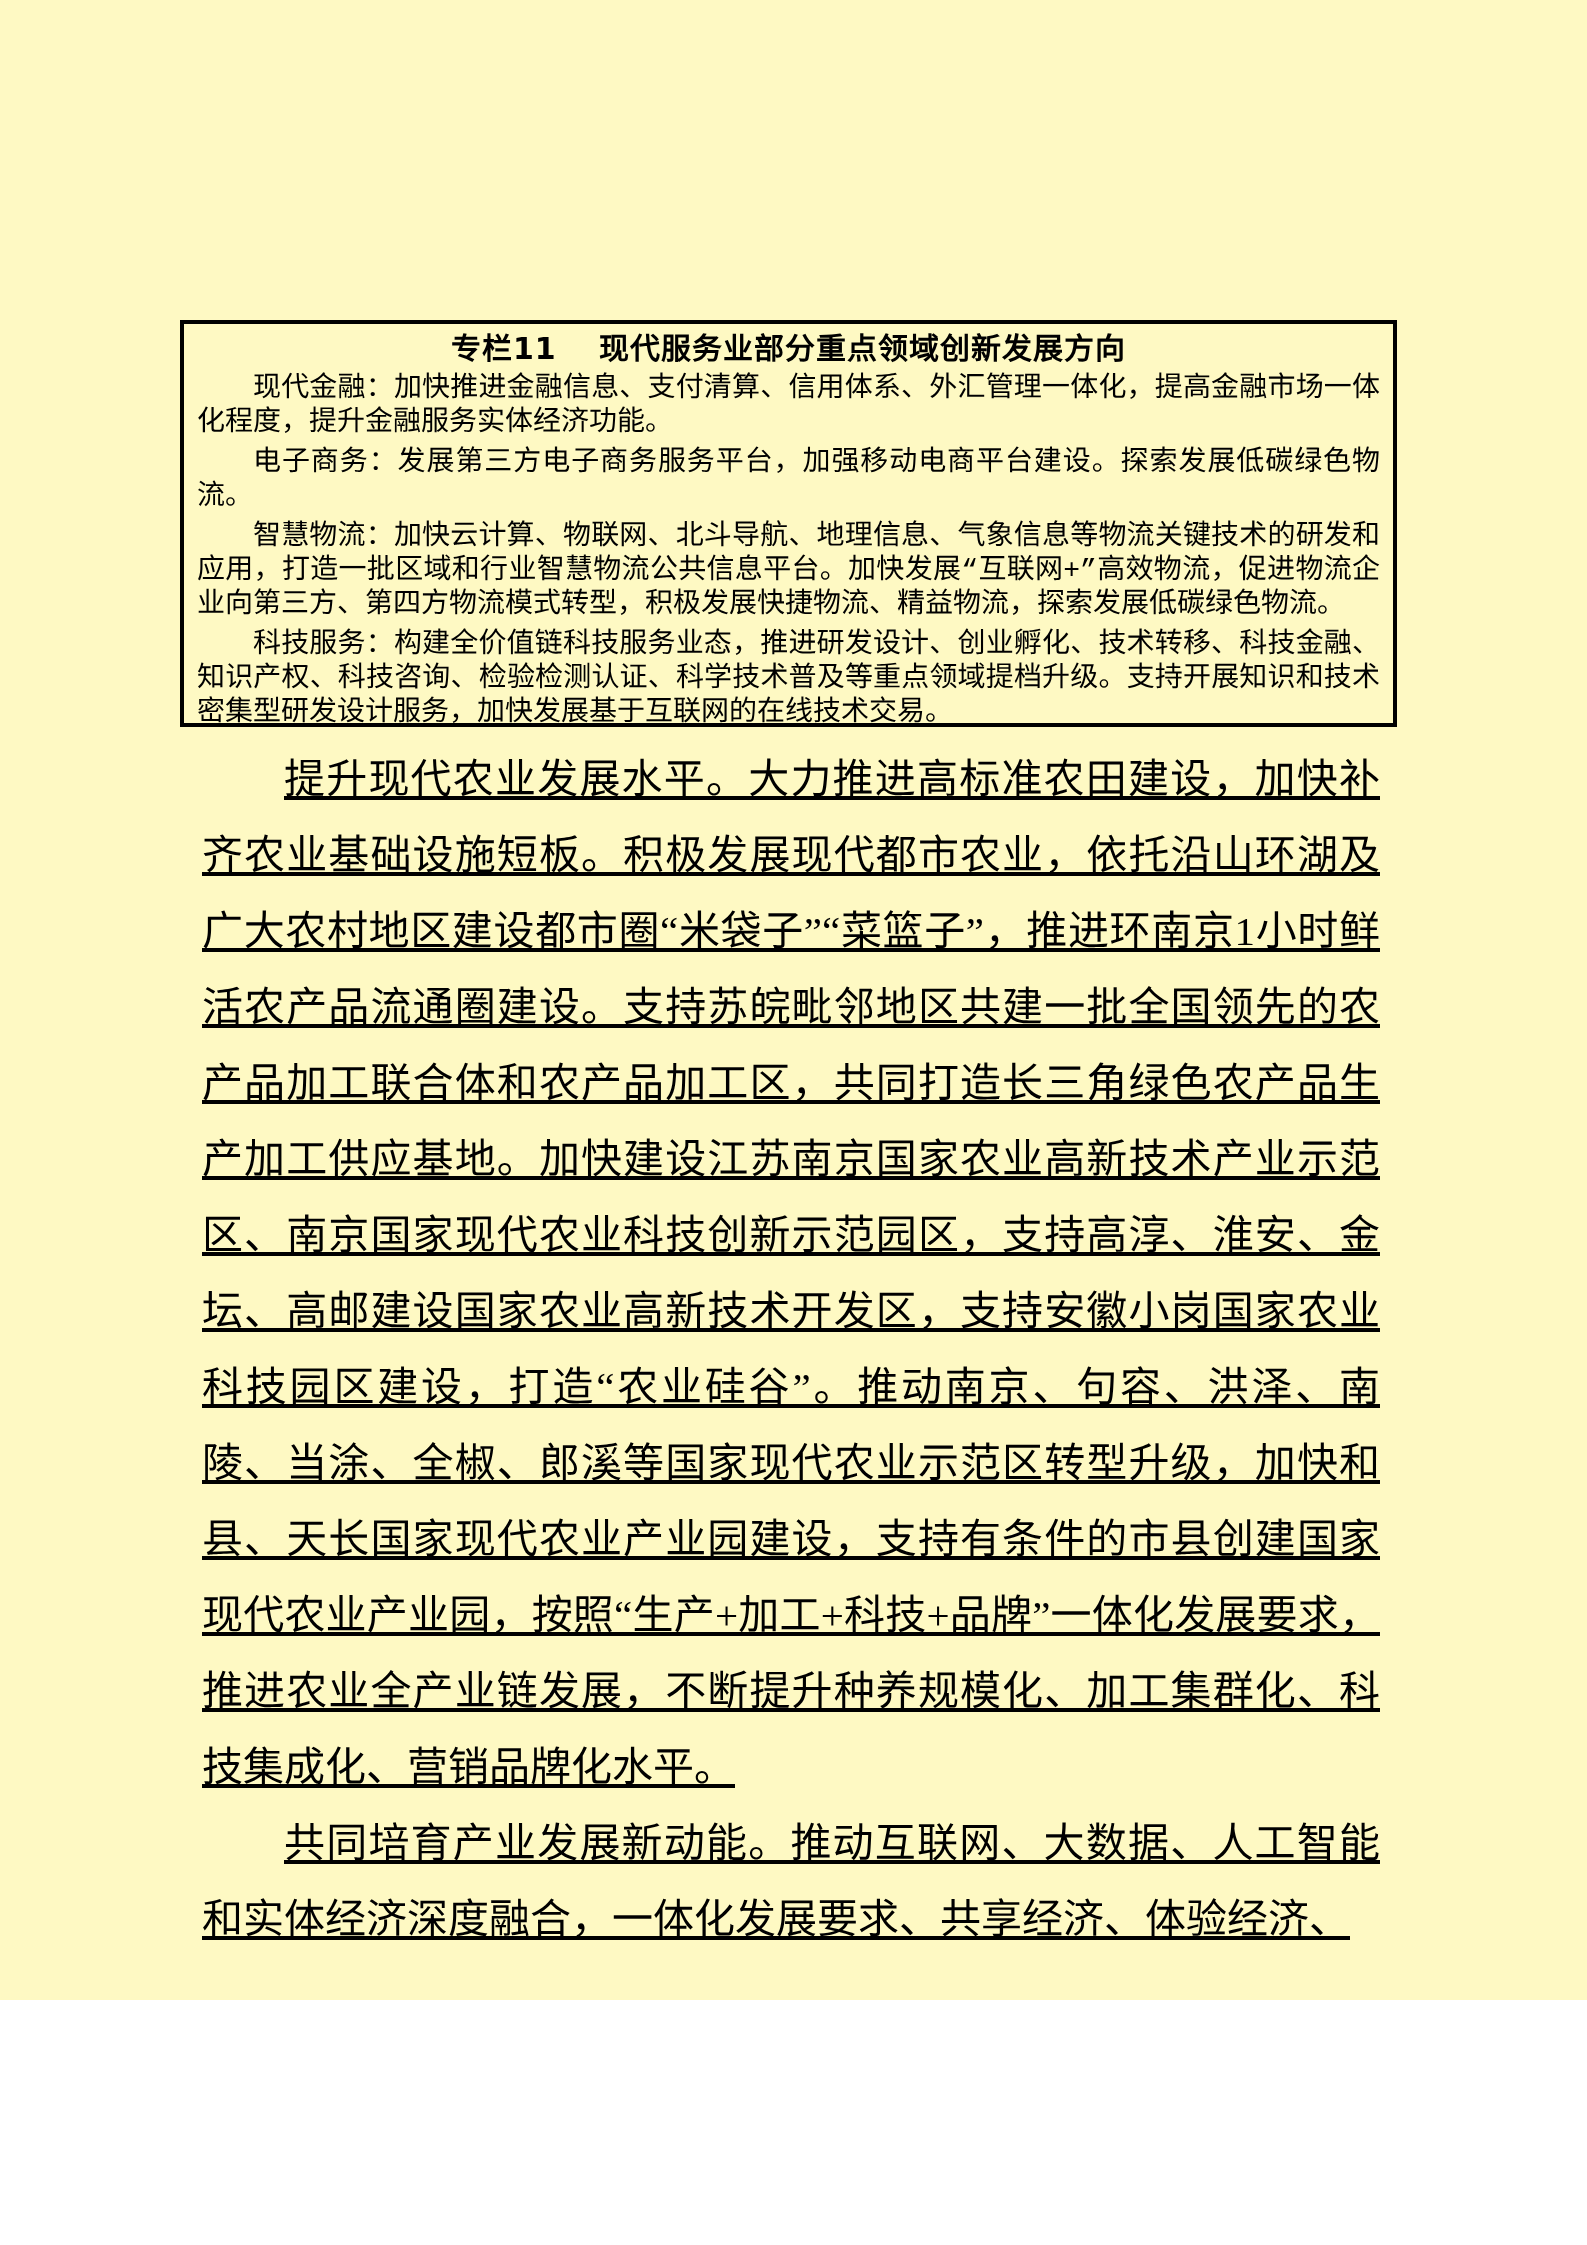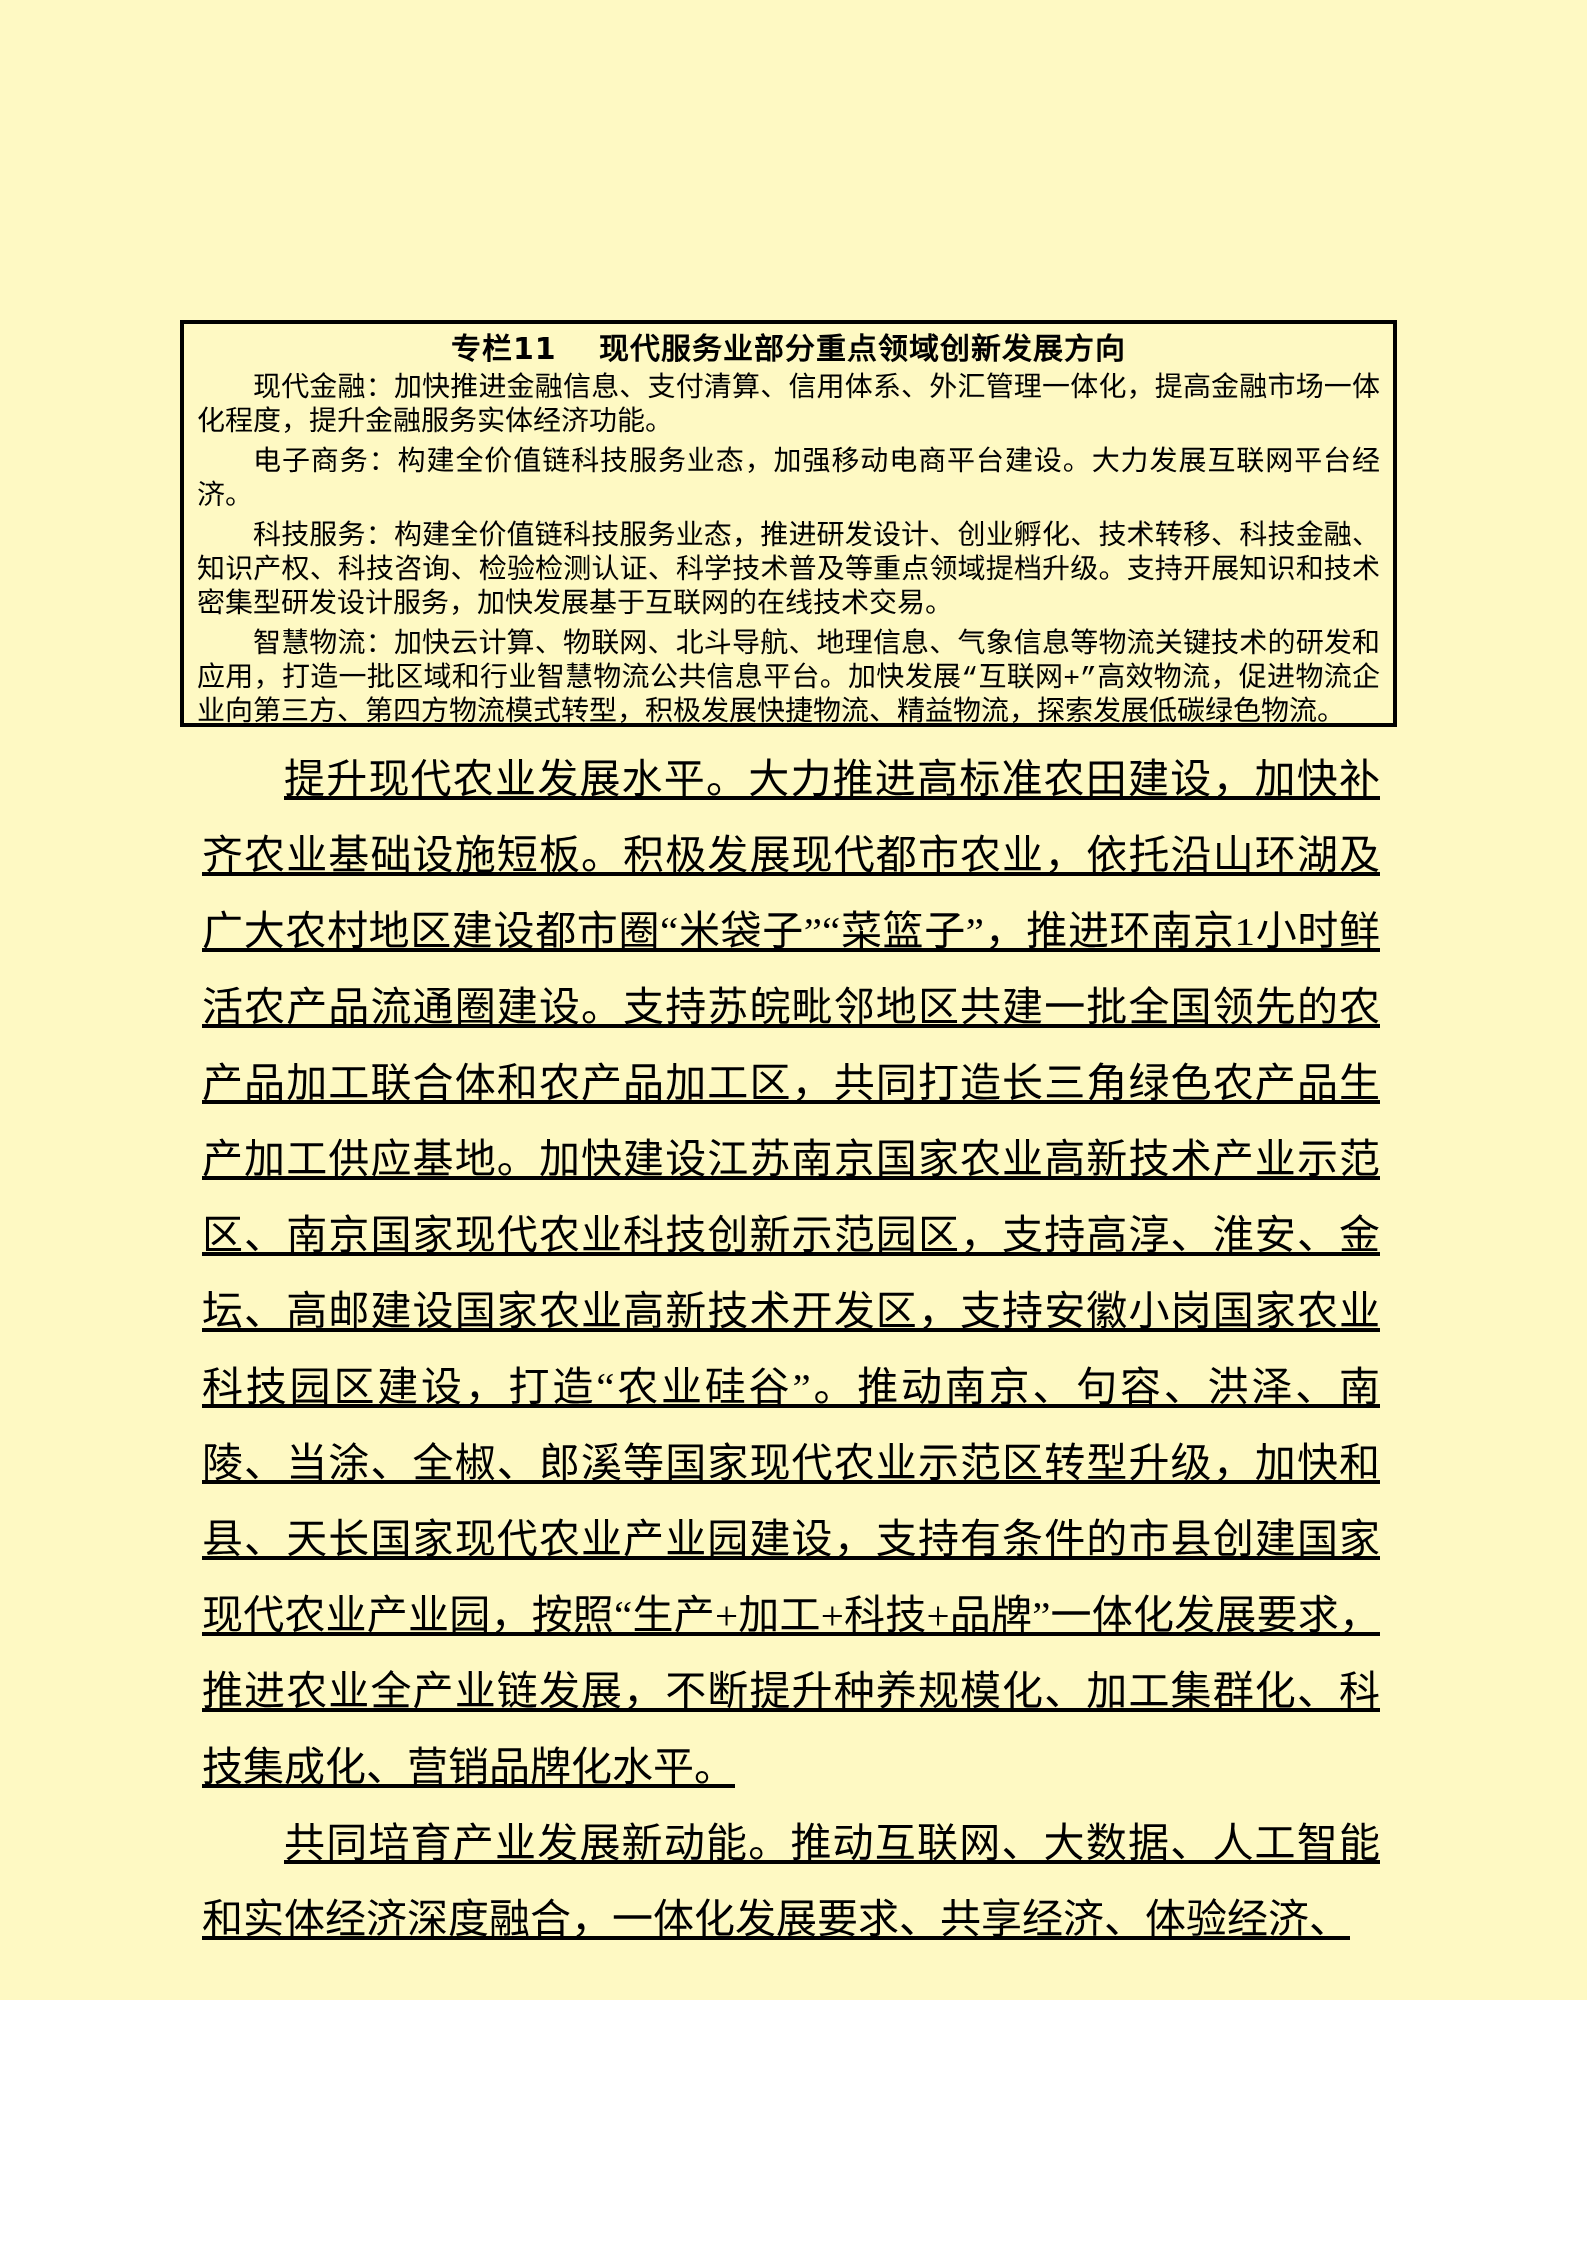--- a/index.html
+++ b/index.html
@@ -71,23 +71,23 @@
   }
 </style>
 </head>
 <body>
 
 <div class="page">
 
   <div class="callout-box">
     <div class="box-title">专栏11　 现代服务业部分重点领域创新发展方向</div>
     <p class="box-paragraph">现代金融：加快推进金融信息、支付清算、信用体系、外汇管理一体化，提高金融市场一体化程度，提升金融服务实体经济功能。</p>
-    <p class="box-paragraph">电子商务：构建全价值链科技服务业态，加强移动电商平台建设。大力发展互联网平台经济。</p>
+    <p class="box-paragraph">电子商务：发展第三方电子商务服务平台，加强移动电商平台建设。探索发展低碳绿色物流。</p>
+    <p class="box-paragraph">智慧物流：加快云计算、物联网、北斗导航、地理信息、气象信息等物流关键技术的研发和应用，打造一批区域和行业智慧物流公共信息平台。加快发展“互联网+”高效物流，促进物流企业向第三方、第四方物流模式转型，积极发展快捷物流、精益物流，探索发展低碳绿色物流。</p>
     <p class="box-paragraph">科技服务：构建全价值链科技服务业态，推进研发设计、创业孵化、技术转移、科技金融、知识产权、科技咨询、检验检测认证、科学技术普及等重点领域提档升级。支持开展知识和技术密集型研发设计服务，加快发展基于互联网的在线技术交易。</p>
-    <p class="box-paragraph">智慧物流：加快云计算、物联网、北斗导航、地理信息、气象信息等物流关键技术的研发和应用，打造一批区域和行业智慧物流公共信息平台。加快发展“互联网+”高效物流，促进物流企业向第三方、第四方物流模式转型，积极发展快捷物流、精益物流，探索发展低碳绿色物流。</p>
   </div>
 
   <div class="body-text">
     <p class="body-paragraph">提升现代农业发展水平。大力推进高标准农田建设，加快补齐农业基础设施短板。积极发展现代都市农业，依托沿山环湖及广大农村地区建设都市圈“米袋子”“菜篮子”，推进环南京1小时鲜活农产品流通圈建设。支持苏皖毗邻地区共建一批全国领先的农产品加工联合体和农产品加工区，共同打造长三角绿色农产品生产加工供应基地。加快建设江苏南京国家农业高新技术产业示范区、南京国家现代农业科技创新示范园区，支持高淳、淮安、金坛、高邮建设国家农业高新技术开发区，支持安徽小岗国家农业科技园区建设，打造“农业硅谷”。推动南京、句容、洪泽、南陵、当涂、全椒、郎溪等国家现代农业示范区转型升级，加快和县、天长国家现代农业产业园建设，支持有条件的市县创建国家现代农业产业园，按照“生产+加工+科技+品牌”一体化发展要求，推进农业全产业链发展，不断提升种养规模化、加工集群化、科技集成化、营销品牌化水平。</p>
     <p class="body-paragraph">共同培育产业发展新动能。推动互联网、大数据、人工智能和实体经济深度融合，一体化发展要求、共享经济、体验经济、</p>
   </div>
 
   <div class="page-number">— 39 —</div>
 
 </div>

